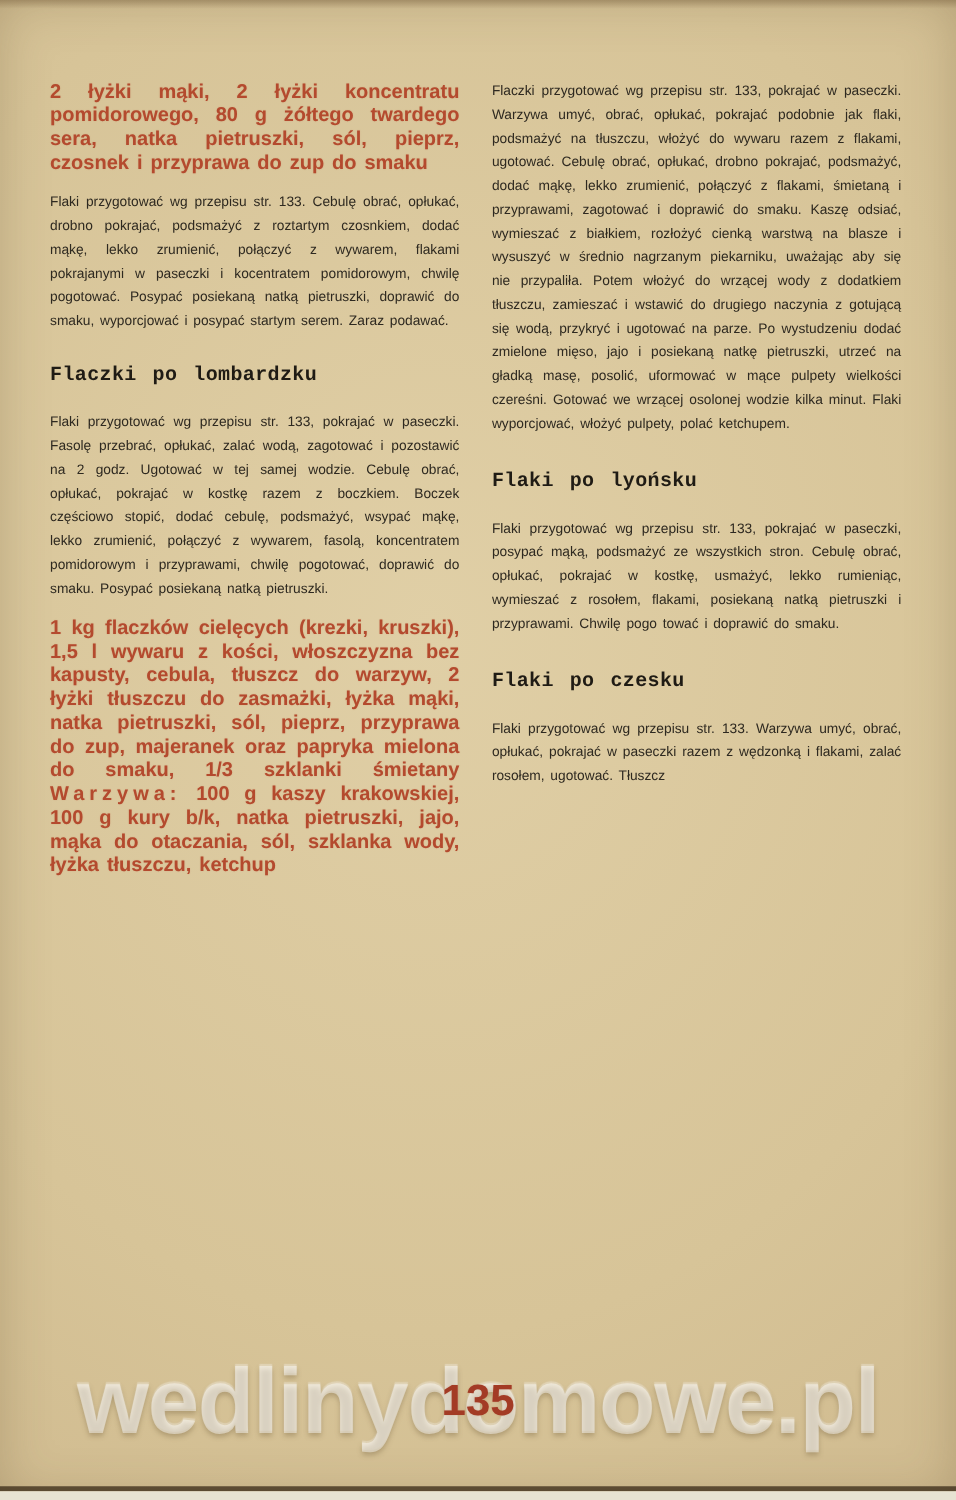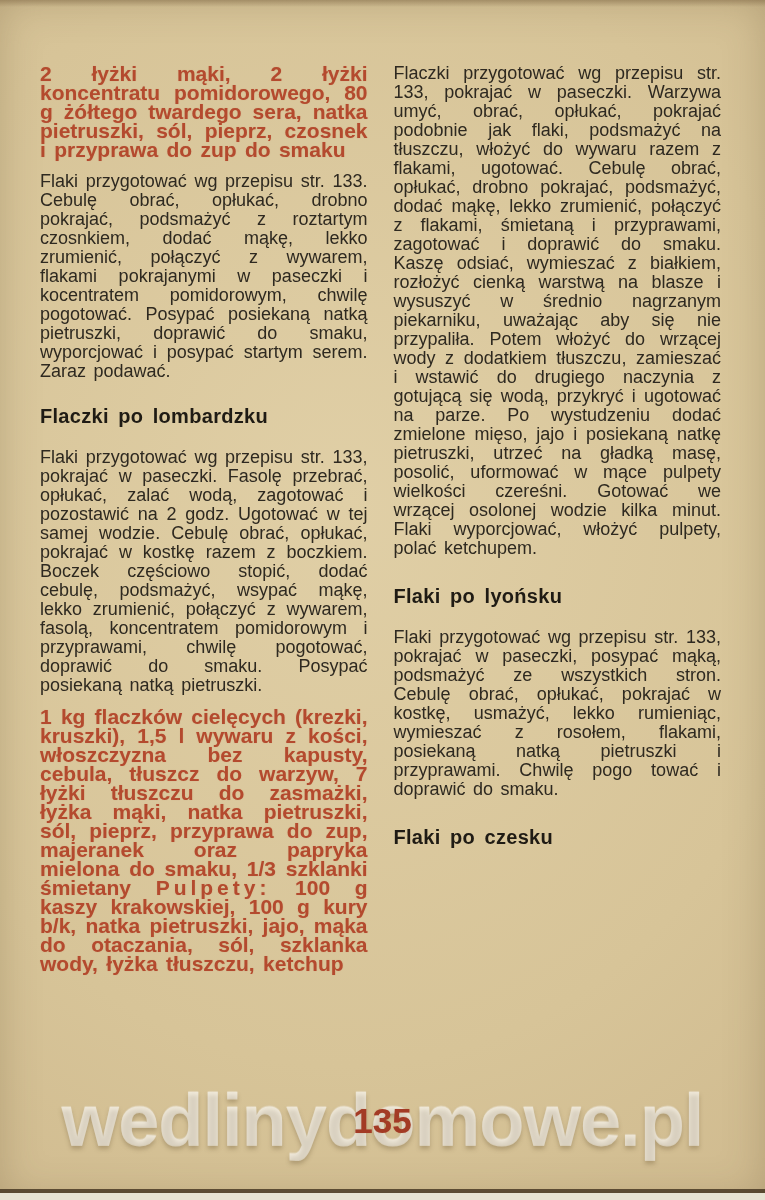--- a/index.html
+++ b/index.html
@@ -33,43 +33,44 @@
     position: absolute;
     top: 64px; left: 40px; right: 44px;
     display: flex;
     gap: 26px;
   }
   .col { flex: 1 1 0; min-width: 0; }
   p, h2 { margin: 0; }
   .ingredients {
     color: #b44a2e;
     font-weight: bold;
-    font-size: 21px;
+    font-size: 16px;
     line-height: 19px;
     text-align: justify;
     word-spacing: 0.12em;
     margin-bottom: 13px;
     text-shadow: 0 0 1px rgba(180,74,46,.25);
   }
   .bodytext {
     color: #2e2920;
-    font-size: 18px;
+    font-size: 11px;
     line-height: 19px;
     text-align: justify;
     word-spacing: 0.14em;
     margin-bottom: 12px;
   }
   .recipe-title {
     color: #1f1b14;
-    font-size: 20px;
+    font-size: 16px;
     font-weight: bold;
     letter-spacing: 0.3px;
     word-spacing: 0.18em;
     margin-top: 27px;
     margin-bottom: 20px;
+    font-family: Liberation Mono, monospace;
   }
   .first-title-spacer { margin-top: 24px; }
   .spaced-label { letter-spacing: 4px; }
   .watermark {
     position: absolute;
     left: 0; right: 0; top: 1078px;
     text-align: center;
     font-size: 74px;
     font-weight: bold;
     color: rgba(255,255,255,0.46);
@@ -97,33 +98,34 @@
   <div class="columns">
 
     <div class="col">
       <p class="ingredients">2 łyżki mąki, 2 łyżki koncentratu pomidorowego, 80 g żółtego twardego sera, natka pietruszki, sól, pieprz, czosnek i przyprawa do zup do smaku</p>
       <p class="bodytext">Flaki przygotować wg przepisu str. 133. Cebulę obrać, opłukać, drobno pokrajać, podsmażyć z roztartym czosnkiem, dodać mąkę, lekko zrumienić, połączyć z wywarem, flakami pokrajanymi w paseczki i kocentratem pomidorowym, chwilę pogotować. Posypać posiekaną natką pietruszki, doprawić do smaku, wyporcjować i posypać startym serem. Zaraz podawać.</p>
 
       <h2 class="recipe-title first-title-spacer">Flaczki po lombardzku</h2>
       <p class="bodytext">Flaki przygotować wg przepisu str. 133, pokrajać w paseczki. Fasolę przebrać, opłukać, zalać wodą, zagotować i pozostawić na 2 godz. Ugotować w tej samej wodzie. Cebulę obrać, opłukać, pokrajać w kostkę razem z boczkiem. Boczek częściowo stopić, dodać cebulę, podsmażyć, wsypać mąkę, lekko zrumienić, połączyć z wywarem, fasolą, koncentratem pomidorowym i przyprawami, chwilę pogotować, doprawić do smaku. Posypać posiekaną natką pietruszki.</p>
 
       <p class="ingredients">
-        <span>1 kg flaczków cielęcych (krezki, kruszki), 1,5 l wywaru z kości, włoszczyzna bez kapusty, cebula, tłuszcz do warzyw, 7 łyżki tłuszczu do zasmażki, łyżka mąki, natka pietruszki, sól, pieprz, przyprawa do zup, majeranek oraz papryka mielona do smaku, 1/3 szklanki śmietany</span>
-        <span class="spaced-label">Pulpety:</span>
+        <span>1 kg flaczków cielęcych (krezki, kruszki), 1,5 l wywaru z kości, włoszczyzna bez kapusty, cebula, tłuszcz do warzyw, 2 łyżki tłuszczu do zasmażki, łyżka mąki, natka pietruszki, sól, pieprz, przyprawa do zup, majeranek oraz papryka mielona do smaku, 1/3 szklanki śmietany</span>
+        <span class="spaced-label">Warzywa:</span>
         <span>100 g kaszy krakowskiej, 100 g kury b/k, natka pietruszki, jajo, mąka do otaczania, sól, szklanka wody, łyżka tłuszczu, ketchup</span>
       </p>
     </div>
 
     <div class="col">
       <p class="bodytext">Flaczki przygotować wg przepisu str. 133, pokrajać w paseczki. Warzywa umyć, obrać, opłukać, pokrajać podobnie jak flaki, podsmażyć na tłuszczu, włożyć do wywaru razem z flakami, ugotować. Cebulę obrać, opłukać, drobno pokrajać, podsmażyć, dodać mąkę, lekko zrumienić, połączyć z flakami, śmietaną i przyprawami, zagotować i doprawić do smaku. Kaszę odsiać, wymieszać z białkiem, rozłożyć cienką warstwą na blasze i wysuszyć w średnio nagrzanym piekarniku, uważając aby się nie przypaliła. Potem włożyć do wrzącej wody z dodatkiem tłuszczu, zamieszać i wstawić do drugiego naczynia z gotującą się wodą, przykryć i ugotować na parze. Po wystudzeniu dodać zmielone mięso, jajo i posiekaną natkę pietruszki, utrzeć na gładką masę, posolić, uformować w mące pulpety wielkości czereśni. Gotować we wrzącej osolonej wodzie kilka minut. Flaki wyporcjować, włożyć pulpety, polać ketchupem.</p>
 
       <h2 class="recipe-title">Flaki po lyońsku</h2>
       <p class="bodytext">Flaki przygotować wg przepisu str. 133, pokrajać w paseczki, posypać mąką, podsmażyć ze wszystkich stron. Cebulę obrać, opłukać, pokrajać w kostkę, usmażyć, lekko rumieniąc, wymieszać z rosołem, flakami, posiekaną natką pietruszki i przyprawami. Chwilę pogo tować i doprawić do smaku.</p>
 
       <h2 class="recipe-title">Flaki po czesku</h2>
+      <p class="bodytext">Flaki przygotować wg przepisu str. 133. Warzywa umyć, obrać, opłukać, pokrajać w paseczki razem z wędzonką i flakami, zalać rosołem, ugotować. Tłuszcz</p>
     </div>
 
   </div>
 
   <div class="watermark">wedlinydomowe.pl</div>
 
   <div class="page-number">135</div>
 
   <div class="edge-bottom-line"></div>
   <div class="edge-bottom-strip"></div>

